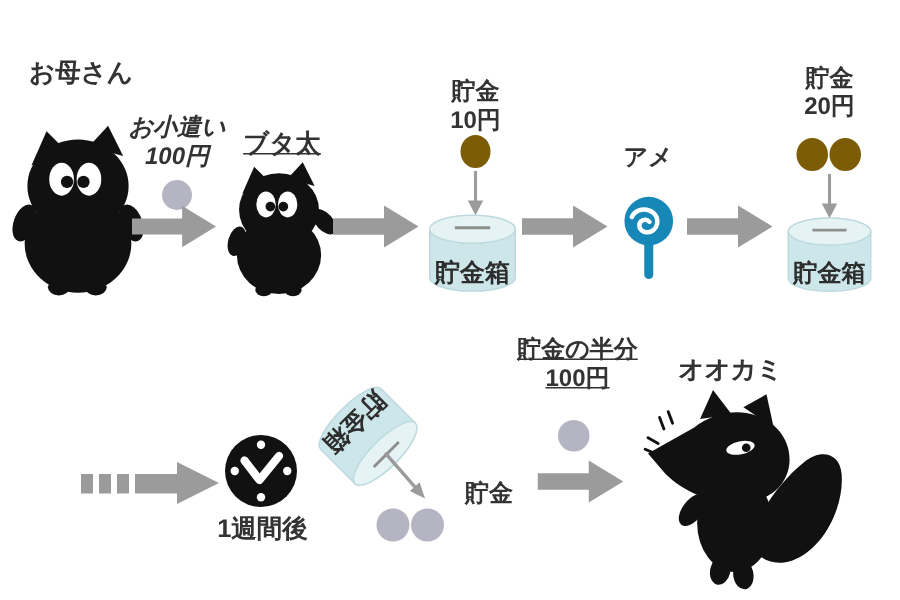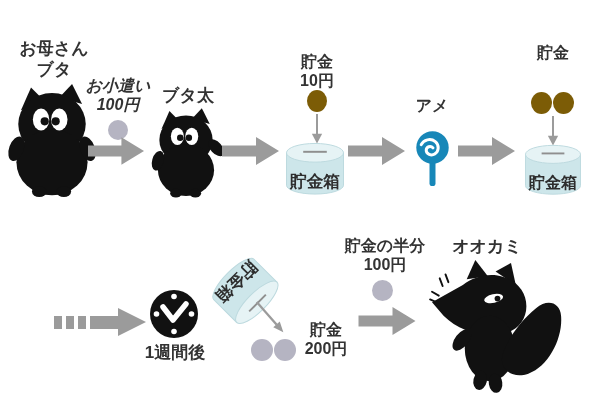--- a/index.html
+++ b/index.html
@@ -23,21 +23,20 @@
   .sil{fill:var(--silhouette,#111);}
   .arrowfill{fill:var(--arrow,#9b9b9b);}
 </style>
 </head>
 <body>
 
 <div class="canvas">
 
   <div class="label lg" style="left:6px;top:38px;width:96px;">
     <span>お母さん</span>
-    <span>ブタ</span>
   </div>
 
   <svg class="abs" style="left:5px;top:83px;" width="94" height="114" viewBox="0 0 100 125">
     <g class="sil">
       <polygon points="16,30 27,5 42,20"></polygon>
       <polygon points="58,16 72,1 83,23"></polygon>
       <ellipse cx="50" cy="45" rx="37" ry="34"></ellipse>
       <ellipse cx="50" cy="87" rx="39" ry="36"></ellipse>
       <ellipse cx="11" cy="72" rx="8" ry="14" transform="rotate(20 11 72)"></ellipse>
       <ellipse cx="89" cy="72" rx="8" ry="14" transform="rotate(-20 89 72)"></ellipse>
@@ -53,21 +52,21 @@
   <div class="label" style="left:82px;top:76px;width:72px;font-style:italic;">
     <span>お小遣い</span>
     <span>100円</span>
   </div>
   <div class="coin silver" style="left:108px;top:120px;width:20px;height:20px;"></div>
 
   <svg class="abs" style="left:88px;top:136px;" width="57" height="30" viewBox="0 0 58 30">
     <polygon class="arrowfill" points="0,9.5 34,9.5 34,1 57,15 34,29 34,20.5 0,20.5"></polygon>
   </svg>
 
-  <div class="label lg" style="left:154px;top:85px;width:68px;">
+  <div class="label lg" style="left:154px;top:85px;width:68px;text-decoration:underline;">
     <span>ブタ太</span>
   </div>
 
   <svg class="abs" style="left:150px;top:107px;" width="72" height="91" viewBox="0 0 100 125">
     <g class="sil">
       <polygon points="16,30 27,5 42,20"></polygon>
       <polygon points="58,16 72,1 83,23"></polygon>
       <ellipse cx="50" cy="45" rx="37" ry="34"></ellipse>
       <ellipse cx="50" cy="87" rx="39" ry="36"></ellipse>
       <ellipse cx="11" cy="74" rx="8" ry="14" transform="rotate(16 11 74)"></ellipse>
@@ -114,20 +113,21 @@
     <circle cx="18.5" cy="17" r="16.8" style="fill:var(--lollipop-blue)"></circle>
     <path d="M19,17.5 c-2.5,-3 -7,-1 -7,2.5 c0,4 5.2,6 8.8,3.8 c4.6,-2.8 4.8,-9.4 0.6,-12.8 c-4.8,-3.9 -12.2,-2 -14.6,3.2" stroke="#fff" stroke-width="3.1" fill="none" stroke-linecap="round"></path>
   </svg>
 
   <svg class="abs" style="left:458px;top:136px;" width="58" height="30" viewBox="0 0 58 30">
     <polygon class="arrowfill" points="0,9.5 34,9.5 34,1 57,15 34,29 34,20.5 0,20.5"></polygon>
   </svg>
 
   <div class="label" style="left:525px;top:43px;width:56px;">
     <span>貯金</span>
+    <span>20円</span>
   </div>
   <div class="coin gold" style="left:531px;top:92px;width:21px;height:22px;"></div>
   <div class="coin gold" style="left:553px;top:92px;width:21px;height:22px;"></div>
   <svg class="abs" style="left:546px;top:116px;" width="14" height="30" viewBox="0 0 14 32">
     <line x1="7" y1="0" x2="7" y2="22" stroke="var(--arrow)" stroke-width="2.2"></line>
     <polygon class="arrowfill" points="1.5,21 12.5,21 7,31.5"></polygon>
   </svg>
 
   <svg class="abs" style="left:522px;top:143px;" width="62" height="55" viewBox="0 0 64 58">
     <path d="M3,12 L3,45 A29,9 0 0 0 61,45 L61,12 Z" style="fill:var(--bank-body)" stroke="var(--bank-outline)" stroke-width="1"></path>
@@ -169,24 +169,23 @@
 
   <svg class="abs" style="left:253px;top:300px;" width="36" height="38" viewBox="0 0 36 40">
     <line x1="3" y1="2" x2="24" y2="26" stroke="var(--arrow)" stroke-width="2.4"></line>
     <polygon class="arrowfill" points="31,34 27.2,22.7 20.4,28.7"></polygon>
   </svg>
 
   <div class="coin silver" style="left:251px;top:339px;width:22px;height:22px;"></div>
   <div class="coin silver" style="left:274px;top:339px;width:22px;height:22px;"></div>
   <div class="label" style="left:297px;top:320px;width:58px;">
     <span>貯金</span>
-    <span>200円</span>
-  </div>
-
-  <div class="label" style="left:337px;top:236px;width:96px;">
+  </div>
+
+  <div class="label" style="left:337px;top:224px;width:96px;text-decoration:underline;">
     <span>貯金の半分</span>
     <span>100円</span>
   </div>
   <div class="coin silver" style="left:372px;top:280px;width:21px;height:21px;"></div>
   <svg class="abs" style="left:357px;top:306px;" width="61" height="30" viewBox="0 0 58 30">
     <polygon class="arrowfill" points="0,9.5 34,9.5 34,1 57,15 34,29 34,20.5 0,20.5"></polygon>
   </svg>
 
   <div class="label lg" style="left:441px;top:236px;width:92px;text-align:center;">
     <span>オオカミ</span>

